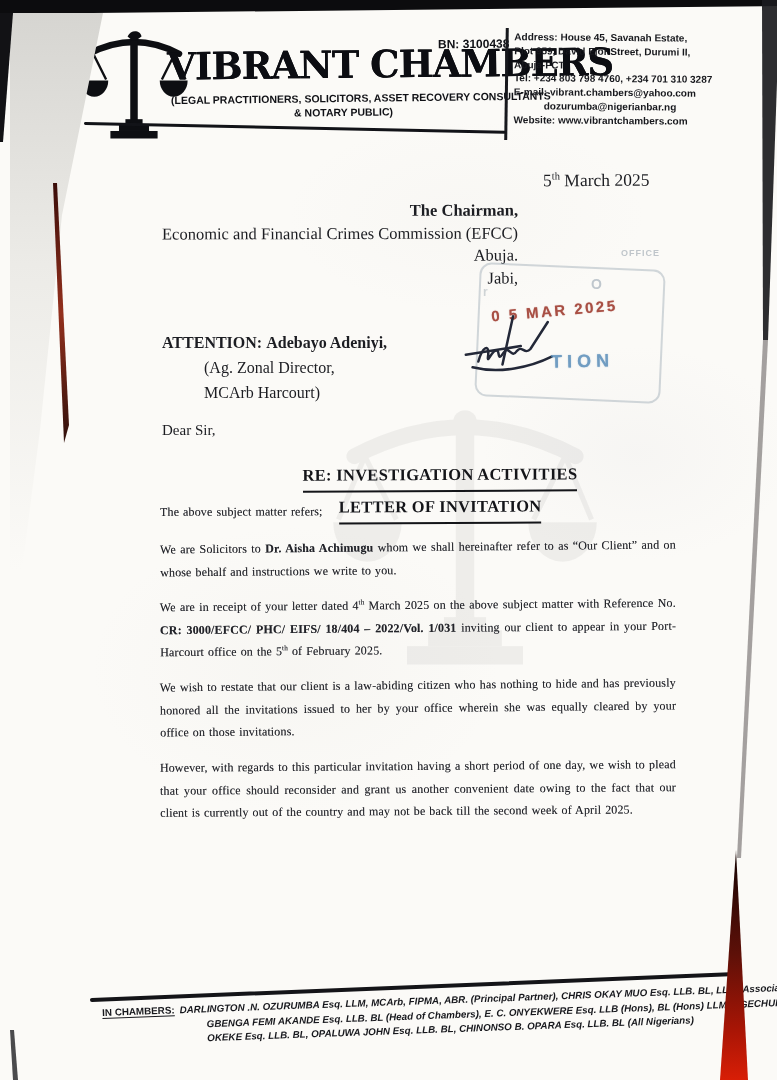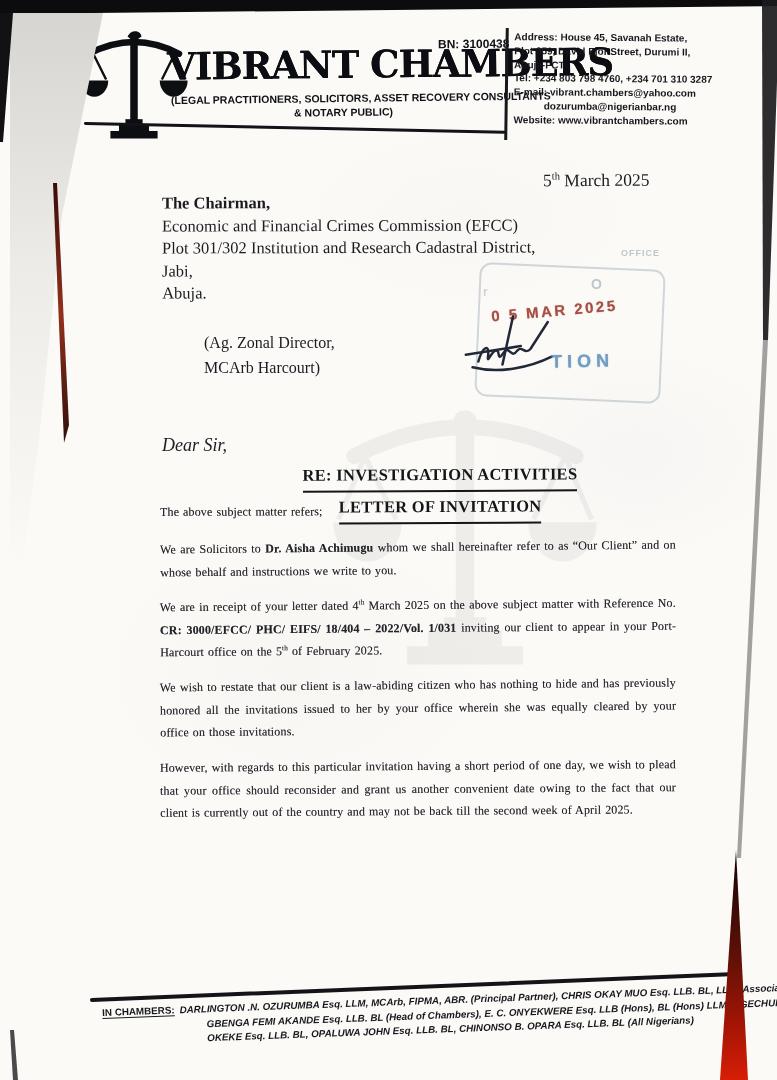--- a/index.html
+++ b/index.html
@@ -23,38 +23,38 @@
   .sub2{position:absolute;left:171px;top:106px;width:345px;text-align:center;font:700 10.5px "Liberation Sans",sans-serif;color:#101116;transform:rotate(-.7deg);}
   .vdiv{position:absolute;left:505px;top:28px;width:2.5px;height:112px;background:#17181d;transform:rotate(.8deg);}
   .addr{position:absolute;left:514px;top:31px;width:200px;font:700 10px "Liberation Sans",sans-serif;line-height:13.8px;color:#17181d;transform:rotate(.5deg);}
   .addr .indent{padding-left:30px;}
   .hline{position:absolute;left:84px;top:122px;width:422px;height:3px;background:#121318;transform:rotate(1.2deg);transform-origin:left center;border-radius:2px;}
   .lbar{position:absolute;left:66px;top:95px;width:3px;height:80px;background:#17181d;}
 
   
   .date{position:absolute;left:543px;top:151px;font-size:17.5px;transform:rotate(-.4deg);margin-top:19px;}
   sup{font-size:.6em;vertical-align:super;line-height:0;}
-  .recipient{position:absolute;left:162px;top:192px;font-size:16.5px;line-height:22.5px;transform:rotate(-.15deg);}
+  .recipient{position:absolute;left:162px;top:200px;font-size:16.5px;line-height:22.5px;transform:rotate(-.15deg);text-align:right;}
   .b{font-weight:700;}
 
   
   .stamp{position:absolute;left:455px;top:248px;width:230px;height:165px;z-index:3;text-align:right;}
   .stamp-box{position:absolute;left:22px;top:18px;width:182px;height:130px;border:2px solid rgba(140,155,168,.38);border-radius:12px;transform:rotate(2.5deg);}
   .frag{position:absolute;font:700 9px "Liberation Sans",sans-serif;color:#98a3ad;letter-spacing:1px;}
   .frag-office{left:166px;top:0;opacity:.6;}
   .frag-o{left:136px;top:28px;font-size:14px;opacity:.5;color:#8595a5;}
   .frag-r{left:28px;top:37px;font-size:12px;opacity:.42;color:#93a0aa;}
   .stamp-date{position:absolute;left:36px;top:54px;font:700 15px "Liberation Sans",sans-serif;color:var(--stamp-red,#a84f44);letter-spacing:2.5px;transform:rotate(-5deg);text-shadow:0 0 1px rgba(168,79,68,.7);white-space:nowrap;}
   .sig{position:absolute;left:6px;top:60px;}
   .stamp-tion{position:absolute;left:96px;top:103px;font:700 18px "Liberation Sans",sans-serif;color:var(--stamp-blue,#4f86b5);letter-spacing:5px;opacity:.8;transform:rotate(-1.5deg);text-shadow:0 0 1.2px rgba(79,134,181,.8);}
 
   
   .attention{position:absolute;left:162px;top:330px;font-size:16px;line-height:25px;}
   .attention .sub{margin-left:42px;font-weight:400;}
-  .salutation{position:absolute;left:162px;top:435px;font-size:18px;font-style:italic;}
+  .salutation{position:absolute;left:162px;top:422px;font-size:15px;}
   .subject{position:absolute;left:200px;top:460px;width:480px;text-align:center;font-size:16.5px;font-weight:700;line-height:30px;letter-spacing:.3px;transform:rotate(-.3deg);color:#141519;}
   .subject span{display:inline-block;border-bottom:2.2px solid #141519;padding-bottom:0;}
 
   
   .watermark{position:absolute;left:330px;top:393px;opacity:.05;z-index:0;}
 
   
   .bodytext{position:absolute;left:160px;top:500px;width:516px;font-size:12px;line-height:22.5px;letter-spacing:.15px;word-spacing:.8px;color:#222329;text-shadow:0 0 .4px rgba(34,35,45,.45);}
   .bodytext p{margin:0 0 13px 0;text-align:justify;}
   .bodytext p:nth-child(1){transform:rotate(-.2deg);text-align:left;}
@@ -148,43 +148,43 @@
     </div>
     <div class="hline"></div>
     <div class="lbar"></div>
   </div>
 
   <div class="date"><span>5</span><sup>th</sup><span> March 2025</span></div>
 
   <div class="recipient">
     <div class="b">The Chairman,</div>
     <div>Economic and Financial Crimes Commission (EFCC)</div>
-    <div>Plot 301/302 Institution and Research Cadastral District,</div>
+    <div>Abuja.</div>
     <div>Jabi,</div>
-    <div>Abuja.</div>
   </div>
 
   <div class="stamp">
     <div class="stamp-box"></div>
     <span class="frag frag-office">OFFICE</span>
     <span class="frag frag-o">O</span>
     <span class="frag frag-r">r</span>
     <div class="stamp-date">0 5 MAR 2025</div>
     <svg class="sig" width="135" height="82" viewBox="0 0 140 80">
       <g fill="none" stroke="#232838" stroke-width="2.6" stroke-linecap="round">
         <path d="M5,46 L62,37"></path>
         <path d="M54,6 L43,56"></path>
         <path d="M18,53 C22,38 30,33 28,48 C27,57 33,38 38,42 C40,45 38,53 44,44 C50,35 52,51 58,42 C63,35 66,47 72,40 L90,12"></path>
         <path d="M12,59 C40,66 72,59 94,48"></path>
       </g>
     </svg>
     <div class="stamp-tion">TION</div>
   </div>
 
   <div class="attention">
+    <div><span class="b">ATTENTION:</span> <span class="b">Adebayo Adeniyi,</span></div>
     <div class="sub">(Ag. Zonal Director,</div>
     <div class="sub">MCArb Harcourt)</div>
   </div>
 
   <div class="salutation">Dear Sir,</div>
 
   <div class="subject">
     <div><span>RE: INVESTIGATION ACTIVITIES</span></div>
     <div><span>LETTER OF INVITATION</span></div>
   </div>

